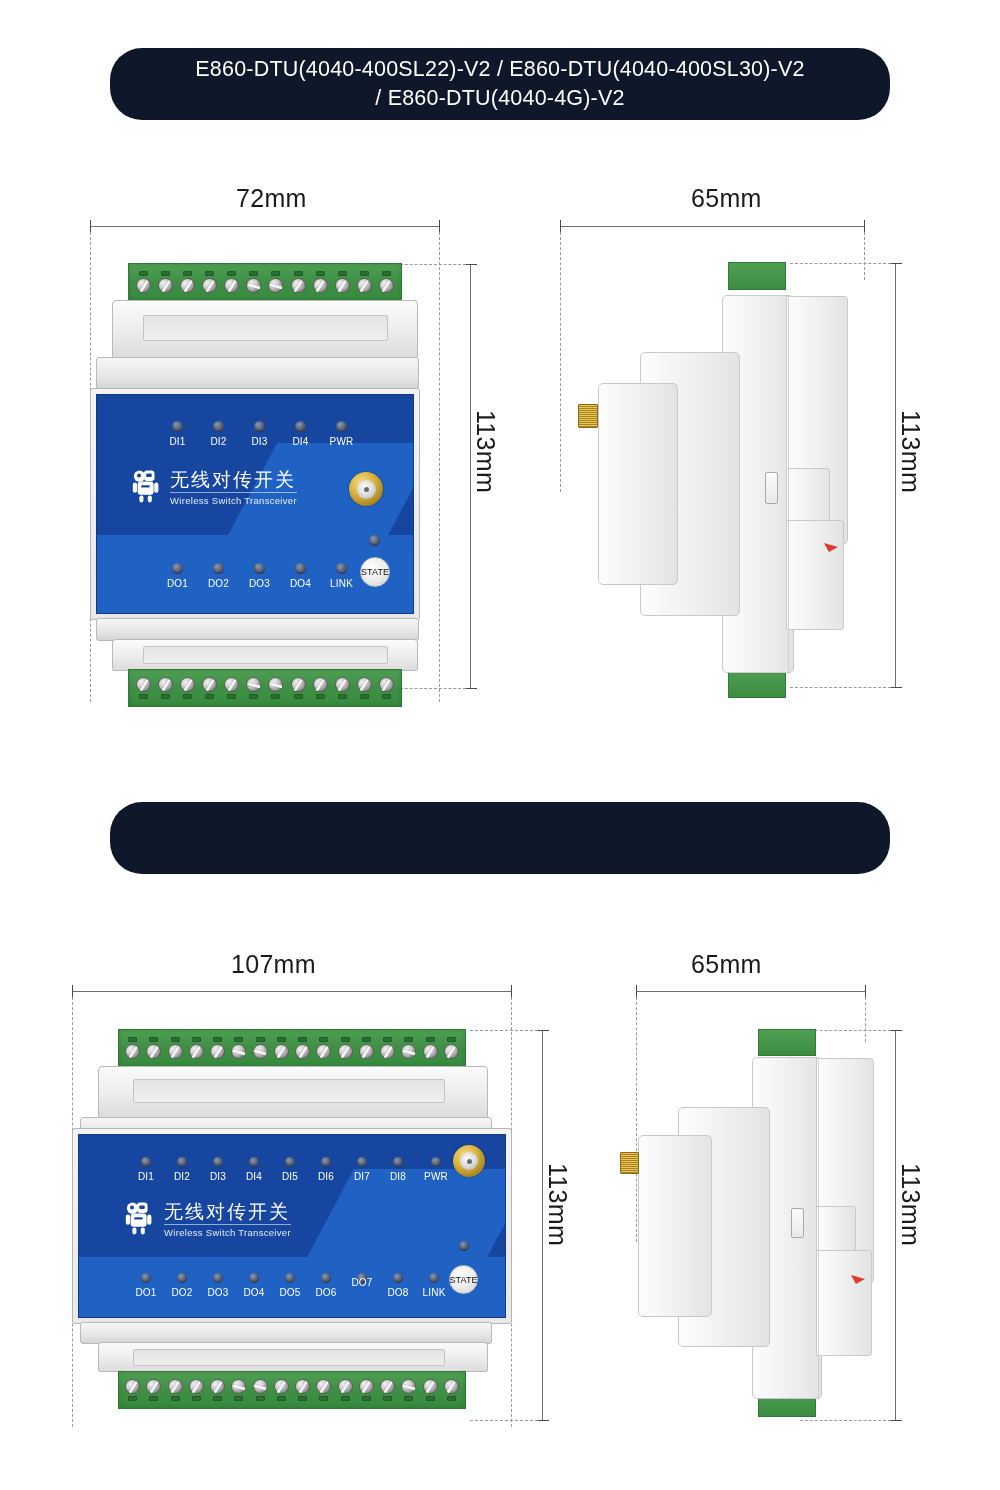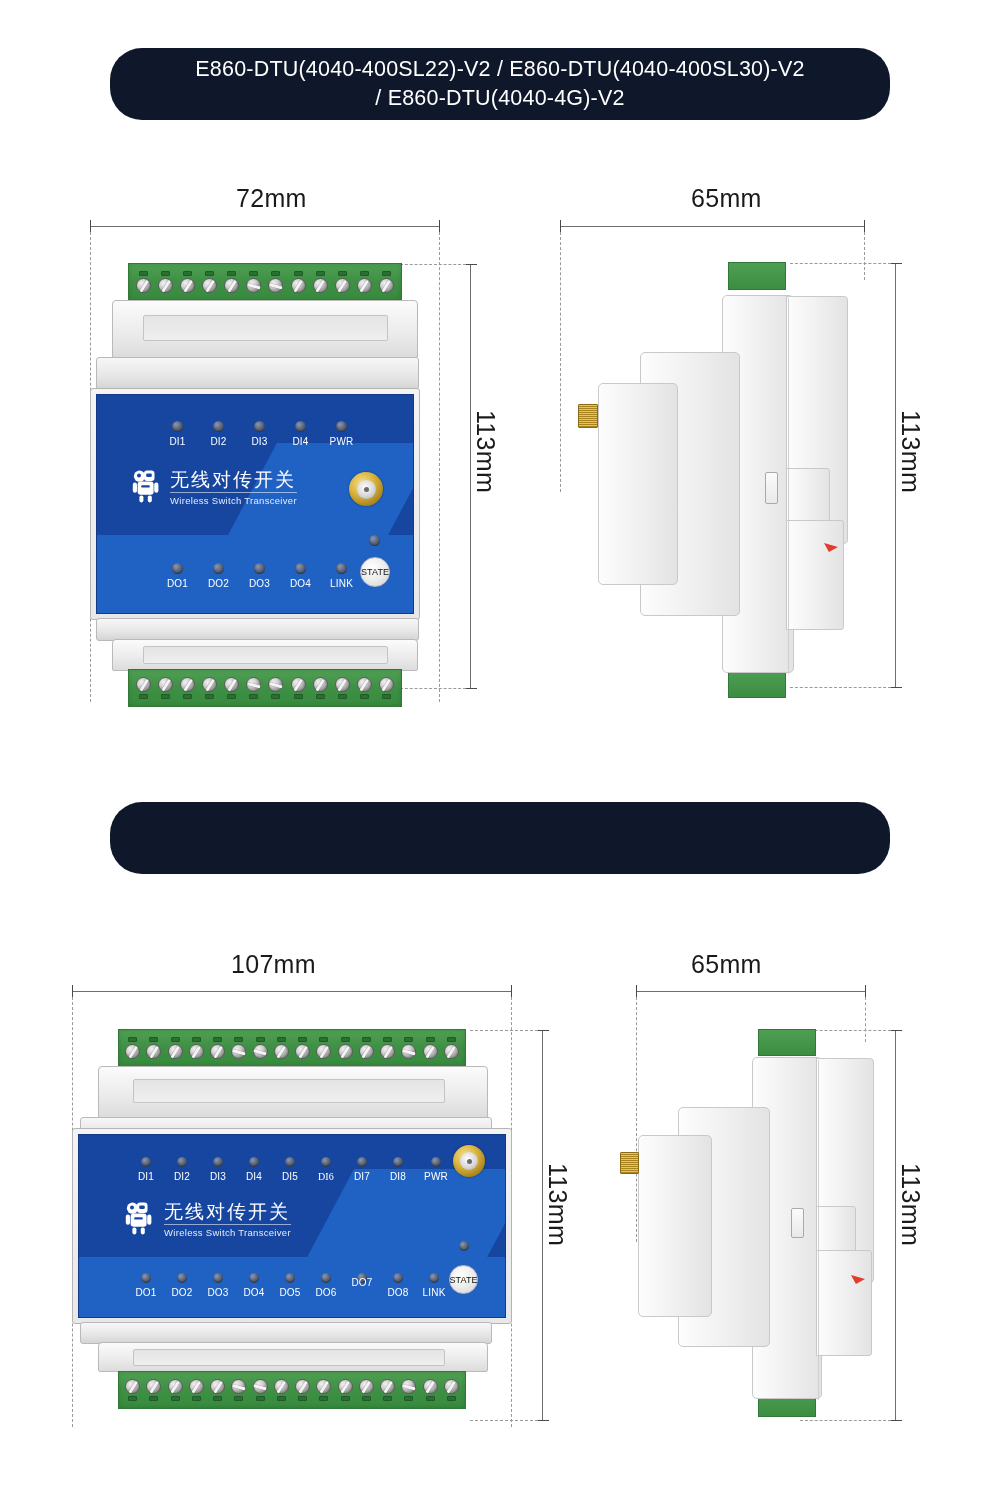--- a/index.html
+++ b/index.html
@@ -577,21 +577,21 @@
       <div class="led" style="left:242px; top:22px; width:10px; height:10px;"></div>
       <div class="led" style="left:278px; top:22px; width:10px; height:10px;"></div>
       <div class="led" style="left:314px; top:22px; width:10px; height:10px;"></div>
       <div class="led" style="left:352px; top:22px; width:10px; height:10px;"></div>
 
       <div class="led-label" style="left:49px; top:36px; width:36px;">DI1</div>
       <div class="led-label" style="left:85px; top:36px; width:36px;">DI2</div>
       <div class="led-label" style="left:121px; top:36px; width:36px;">DI3</div>
       <div class="led-label" style="left:157px; top:36px; width:36px;">DI4</div>
       <div class="led-label" style="left:193px; top:36px; width:36px;">DI5</div>
-      <div class="led-label" style="left:229px; top:36px; width:36px;font-family:Liberation Serif, serif;">DI6</div>
+      <div class="led-label" style="left:229px; top:36px; width:36px;">DI6</div>
       <div class="led-label" style="left:265px; top:36px; width:36px;">DI7</div>
       <div class="led-label" style="left:301px; top:36px; width:36px;">DI8</div>
       <div class="led-label" style="left:339px; top:36px; width:36px;">PWR</div>
 
       <div class="brandrow" style="left:45px; top:66px;">
         <span style="display:inline-block; margin-right:10px;">
           <svg width="30" height="34" viewBox="0 0 30 34" aria-hidden="true">
             <circle cx="8.5" cy="7.2" r="5.6" fill="#ffffff"></circle>
             <rect x="13" y="1.6" width="10.5" height="10.5" rx="3" fill="#ffffff"></rect>
             <circle cx="8.0" cy="6.6" r="2.0" fill="#1746a0"></circle>

